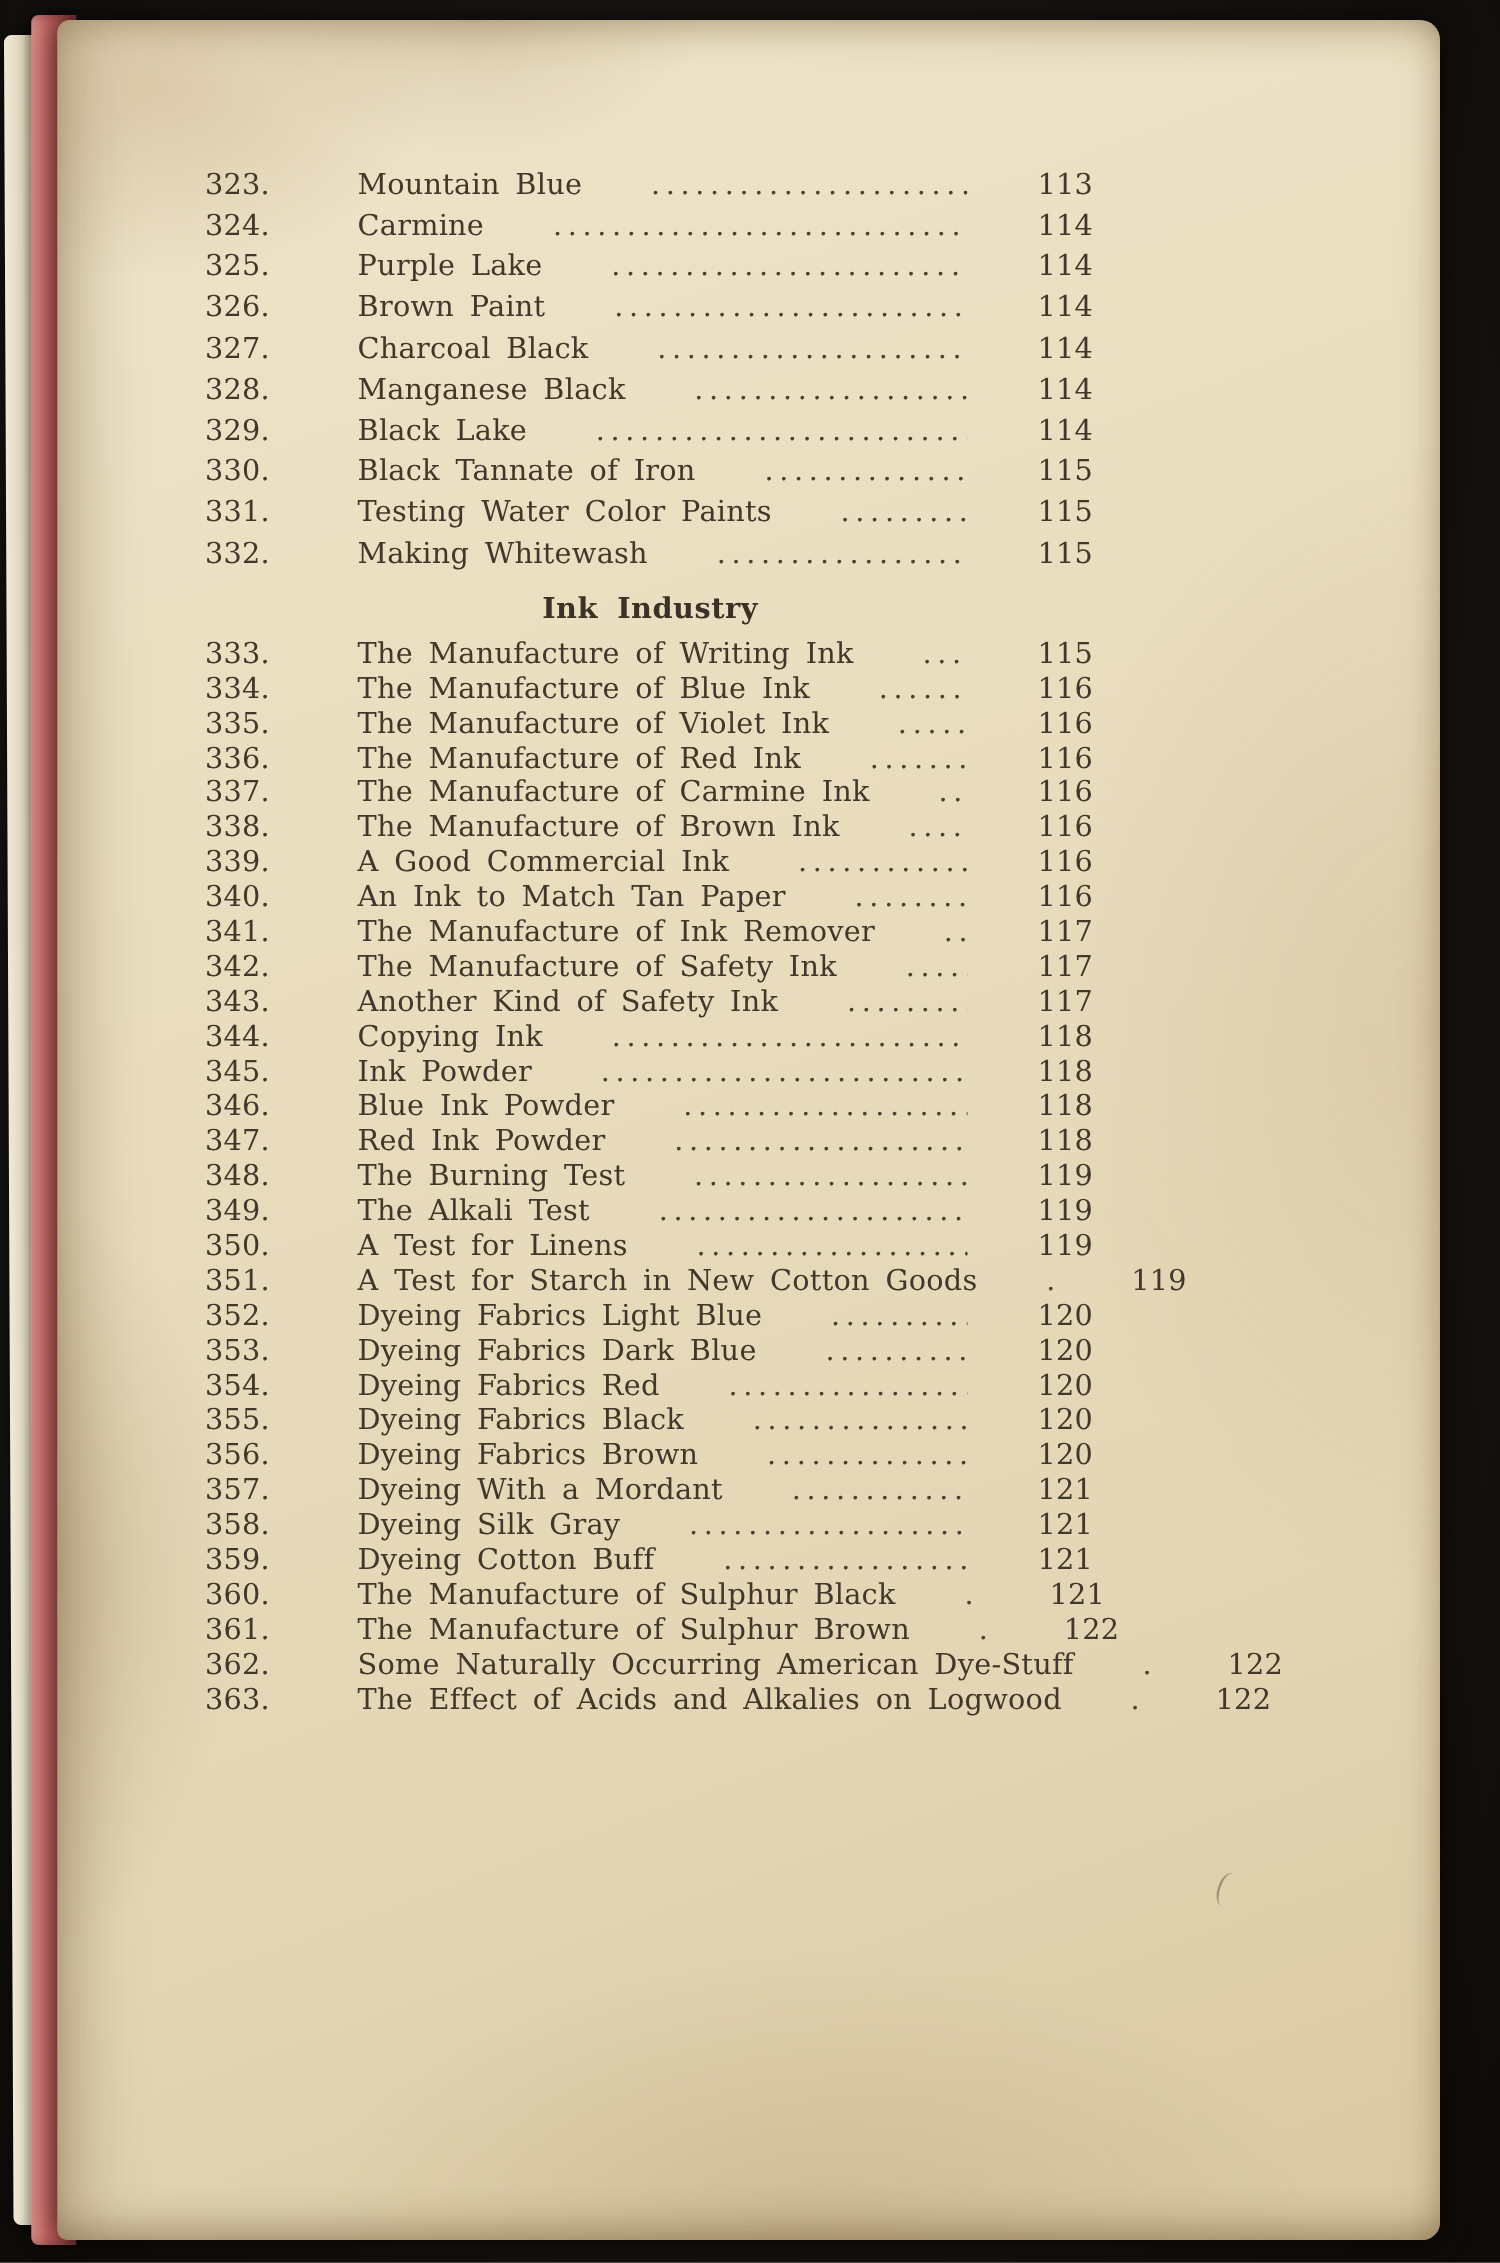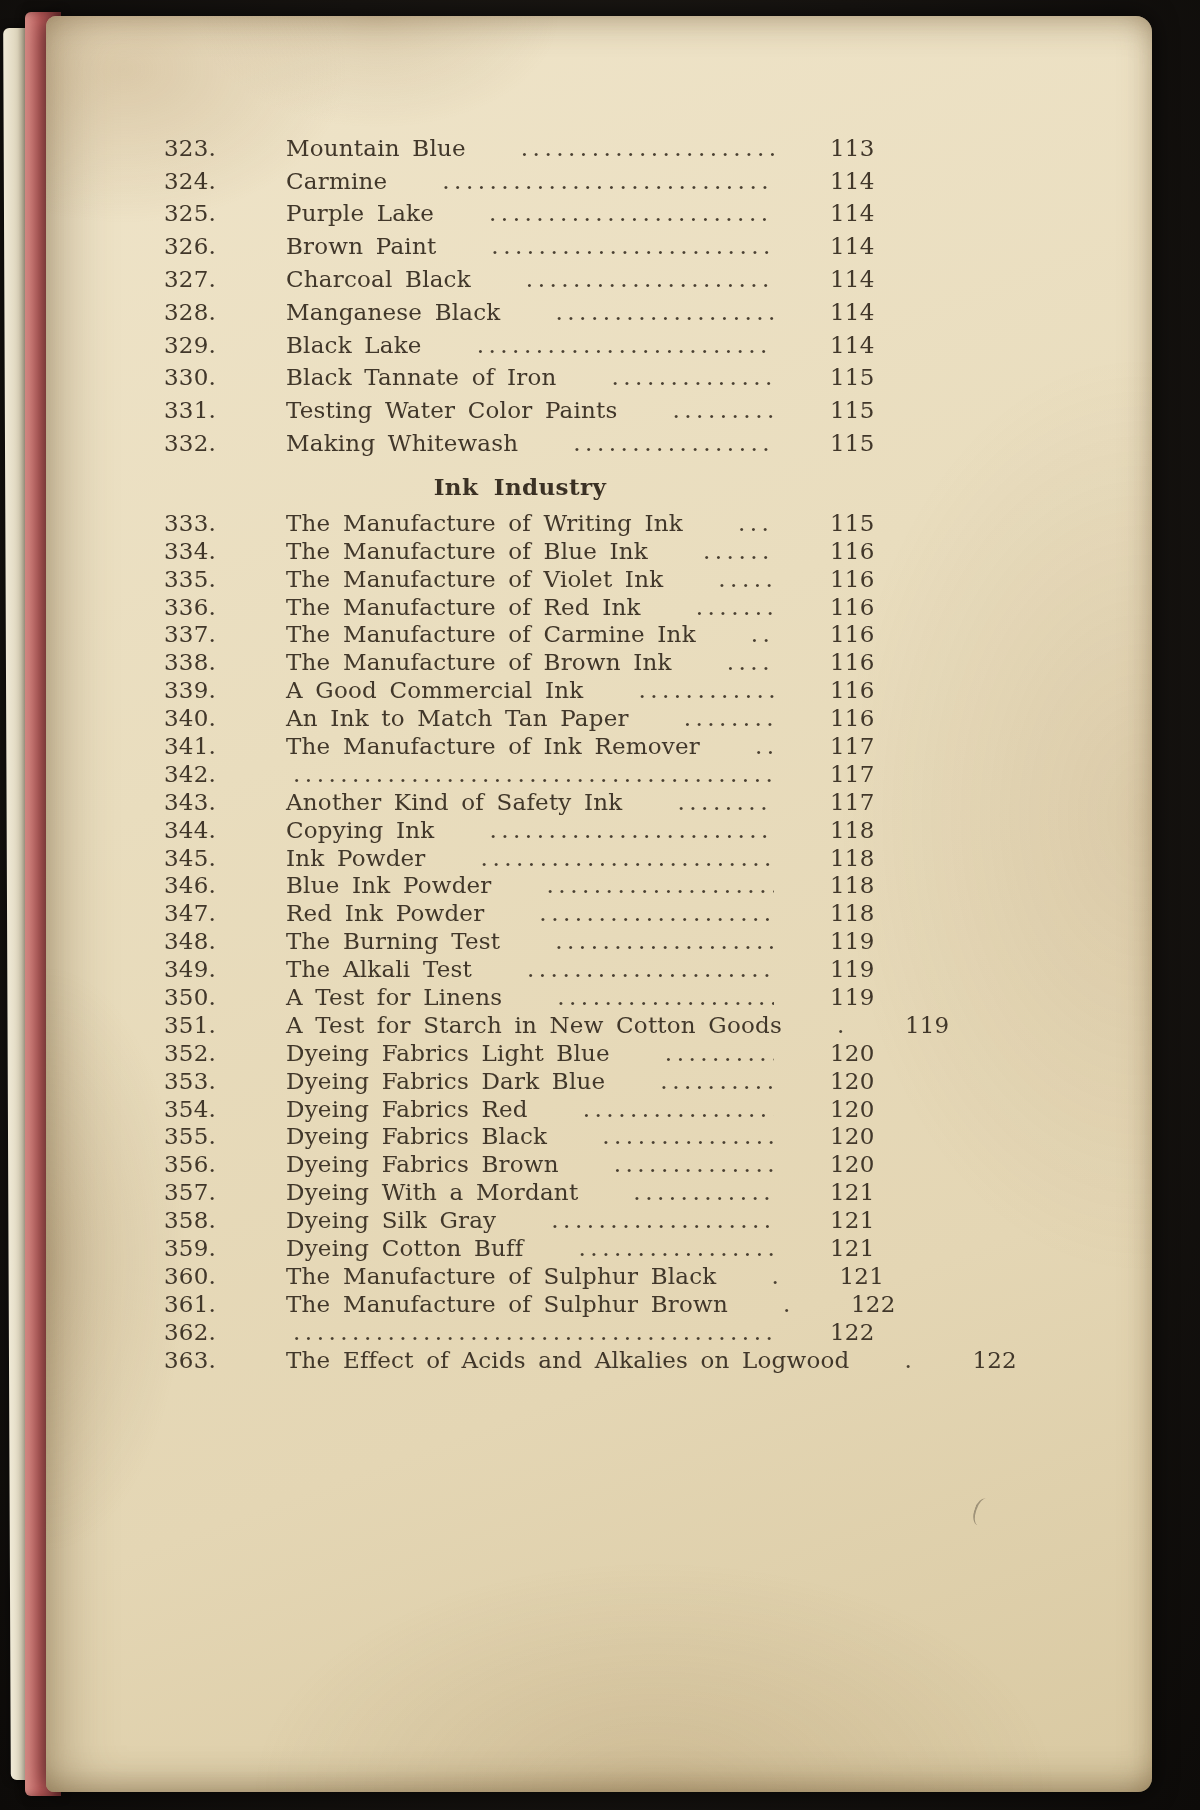--- a/index.html
+++ b/index.html
@@ -269,20 +269,21 @@
 
   <div class="row">
     <span class="num">341.</span>
     <span class="title">The Manufacture of Ink Remover</span>
     <span class="dots"></span>
     <span class="pagenum">117</span>
   </div>
 
   <div class="row">
     <span class="num">342.</span>
+    <span class="title">The Manufacture of Safety Ink</span>
     <span class="dots"></span>
     <span class="pagenum">117</span>
   </div>
 
   <div class="row">
     <span class="num">343.</span>
     <span class="title">Another Kind of Safety Ink</span>
     <span class="dots"></span>
     <span class="pagenum">117</span>
   </div>
@@ -411,20 +412,21 @@
 
   <div class="row">
     <span class="num">361.</span>
     <span class="title">The Manufacture of Sulphur Brown</span>
     <span class="dots"></span>
     <span class="pagenum">122</span>
   </div>
 
   <div class="row">
     <span class="num">362.</span>
+    <span class="title">Some Naturally Occurring American Dye-Stuff</span>
     <span class="dots"></span>
     <span class="pagenum">122</span>
   </div>
 
   <div class="row">
     <span class="num">363.</span>
     <span class="title">The Effect of Acids and Alkalies on Logwood</span>
     <span class="dots"></span>
     <span class="pagenum">122</span>
   </div>

